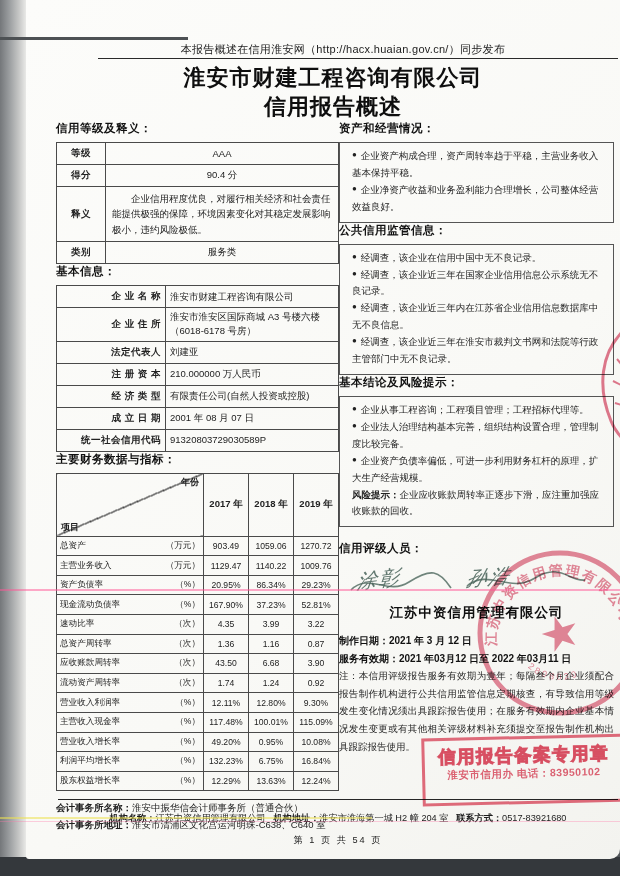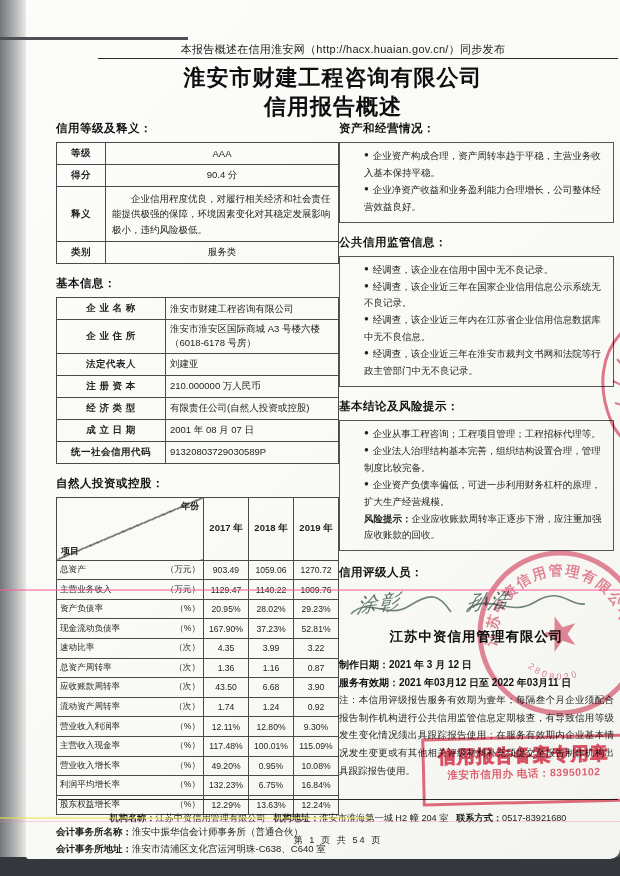--- a/index.html
+++ b/index.html
@@ -20,45 +20,45 @@
     border-radius:0 0 10px 3px;z-index:1;overflow:hidden;}
   .banner{position:absolute;top:42px;left:40px;right:0;text-align:center;
     font-size:11px;color:#222;letter-spacing:.3px;}
   .banner-line{position:absolute;top:58px;left:72px;right:2px;border-top:1.6px solid #2a2a2a;}
   .title{position:absolute;top:63px;left:20px;right:0;text-align:center;
     font-size:22px;font-weight:bold;line-height:1.32;color:#0e0e0e;letter-spacing:1px;}
   .cols{position:absolute;top:121px;left:30px;right:6px;display:flex;}
   .col-l{width:283px;flex:none;}
   .col-r{flex:1;min-width:0;}
   .h{font-size:11.5px;font-weight:bold;color:#111;margin:0 0 6px 0;letter-spacing:.5px;}
-  .mt{margin-top:12px;}
+  .mt{}
   
   table{border-collapse:collapse;width:100%;table-layout:fixed;}
   .tbl th,.tbl td{border:1px solid #4a4a4a;font-size:9.5px;font-weight:normal;
     padding:2px 4px;vertical-align:middle;color:#222;}
-  .tbl th{font-weight:bold;text-align:center;letter-spacing:.5px;}
+  .tbl th{font-weight:bold;text-align:right;letter-spacing:.5px;}
   .rating th{width:40px;text-align:center;}
   .rating td{text-align:center;height:17px;}
   .rating td.long{text-align:left;text-indent:2em;line-height:1.62;padding:4px 6px;height:auto;}
   .basic th{width:100px;}
   .basic td{text-align:left;height:17px;line-height:1.5;}
   
   .fin th,.fin td{border:1px solid #4a4a4a;font-size:8.6px;padding:2px 3px;color:#222;}
   .fin thead th{height:28px;font-weight:bold;text-align:center;font-size:9.5px;}
   .fin .corner{position:relative;width:112px;padding:17px;
     background:linear-gradient(to bottom right,transparent 49.4%,#4a4a4a 49.4%,#4a4a4a 50.6%,transparent 50.6%);}
   .fin .corner .c-top{position:absolute;top:2px;right:4px;font-size:9px;}
   .fin .corner .c-bot{position:absolute;bottom:2px;left:4px;font-size:9px;}
   .fin tbody th{font-weight:normal;text-align:left;}
   .fin tbody th .lw{display:flex;justify-content:space-between;}
   .fin tbody td{text-align:center;height:14.6px;}
   
   .acct{margin-top:8px;font-size:9.5px;line-height:1.8;color:#1d1d1d;}
   .acct .b{font-weight:bold;}
-  .box{border:1px solid #555;padding:5px 8px 6px 24px;font-size:9.5px;line-height:1.78;color:#222;}
+  .box{border:1px solid #555;padding:5px 8px 6px 12px;font-size:9.5px;line-height:1.78;color:#222;}
   .blt{display:block;text-indent:0;}
   .blt .dot{font-size:8px;vertical-align:2px;margin-right:4px;}
   .risk .b{font-weight:bold;}
   
   .rater-h{margin-top:14px;}
   .sig{position:relative;height:40px;margin:0 0 2px 0;}
   .sig .nm{position:absolute;font-size:20px;font-style:italic;color:#49635a;opacity:.85;
     transform:rotate(-7deg) skewX(-14deg);letter-spacing:2px;}
   .sig .nm1{left:18px;top:4px;}
   .sig .nm2{left:128px;top:2px;transform:rotate(-4deg) skewX(-20deg);}
@@ -156,21 +156,21 @@
               <th>成 立 日 期</th>
               <td>2001 年 08 月 07 日</td>
             </tr>
             <tr>
               <th>统一社会信用代码</th>
               <td>91320803729030589P</td>
             </tr>
           </tbody>
       </table>
 
-      <div class="h mt">自然人投资或控股：</div>
+      <div class="h mt">主要财务数据与指标：</div>
       <table class="fin">
         <thead>
           <tr id="fin-head">
             <th class="corner">
               <span class="c-top">年份</span>
               <span class="c-bot">项目</span>
             </th>
           <th>2017 年</th>
               <th>2018 年</th>
               <th>2019 年</th>
@@ -200,21 +200,21 @@
               <td>1009.76</td>
             </tr>
             <tr>
               <th>
                 <span class="lw">
                   <span>资产负债率</span>
                   <span>（%）</span>
                 </span>
               </th>
               <td>20.95%</td>
-              <td>28.02%</td>
+              <td>86.34%</td>
               <td>29.23%</td>
             </tr>
             <tr>
               <th>
                 <span class="lw">
                   <span>现金流动负债率</span>
                   <span>（%）</span>
                 </span>
               </th>
               <td>167.90%</td>

